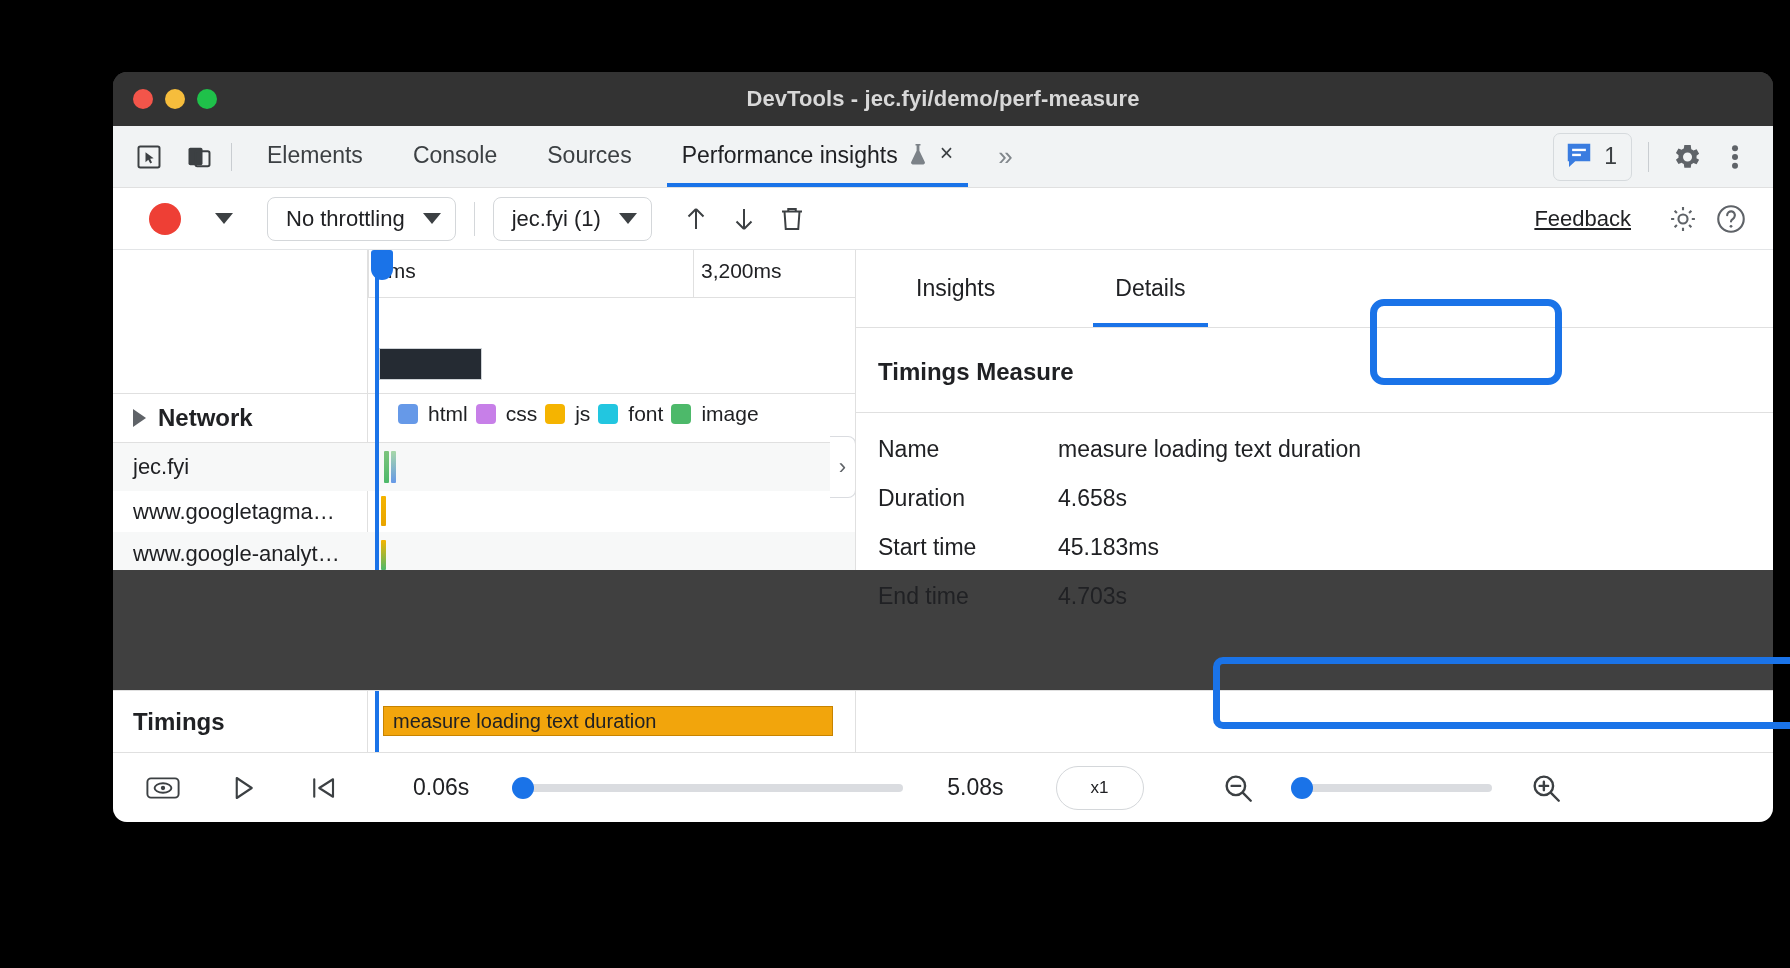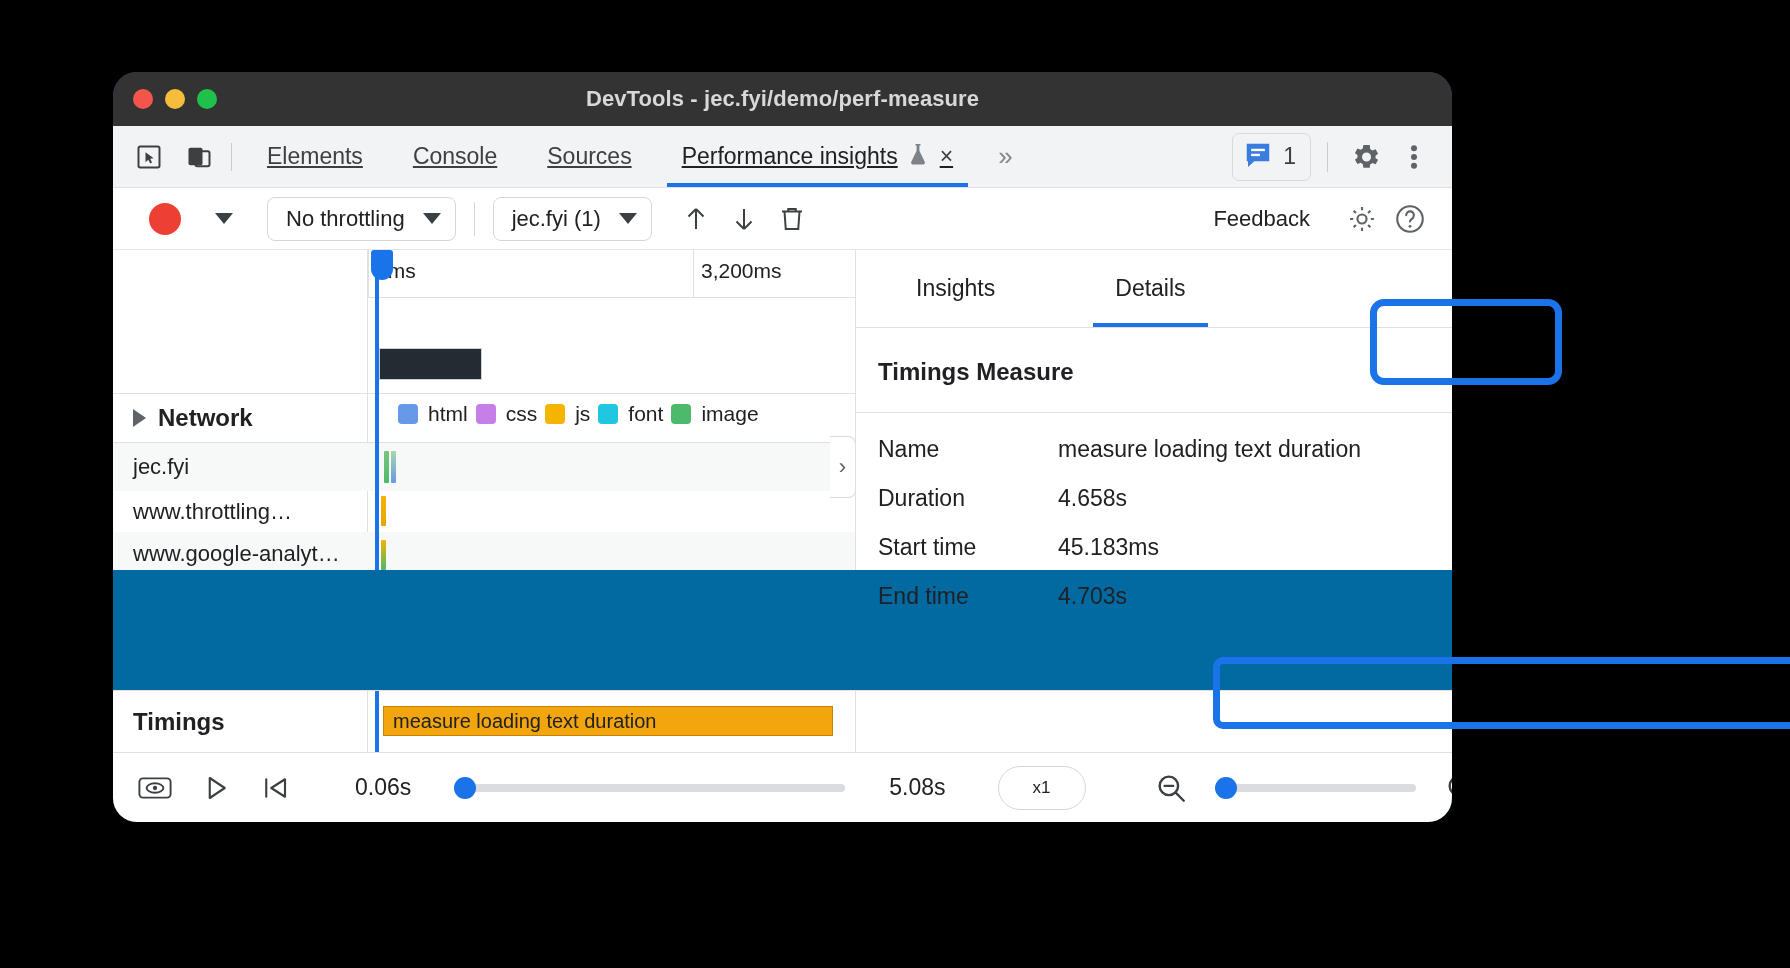--- a/index.html
+++ b/index.html
@@ -6,23 +6,23 @@
   html, body {
     width: 1790px; height: 968px;
     background: #000; overflow: hidden;
     font-family: "Liberation Sans", sans-serif;
   }
   #root { position: relative; width: 1790px; height: 968px; background: #000; }
 
   
   .window {
     position: absolute; left: 113px; top: 72px;
-    width: 1339px; height: 750px;
-    border-radius: 24px; overflow: hidden;
-    background: #0369a1;
+    width: 1660px; height: 750px;
+    border-radius: 14px; overflow: hidden;
+    background: #404040;
     box-shadow: 0 10px 46px rgba(0,0,0,.55);
   }
 
   
   .titlebar {
     height: 54px; background: #333333;
     display: flex; align-items: center; position: relative;
   }
   .lights { display: flex; gap: 12px; padding-left: 20px; }
   .light { width: 20px; height: 20px; border-radius: 50%; }
@@ -40,24 +40,23 @@
     height: 62px; background: #f1f3f4;
     display: flex; align-items: center;
     border-bottom: 1px solid #e0e0e0;
     position: relative;
   }
   .tool-icons { display: flex; align-items: center; gap: 6px; padding-left: 14px; }
   .ticon { width: 44px; height: 44px; display: flex; align-items: center; justify-content: center; cursor: pointer; }
   .vsep { width: 1px; height: 28px; background: #c9cdd1; margin: 0 10px; }
   .tabs { display: flex; align-items: center; height: 100%; }
   .tab {
-    height: 100%; display: flex; align-items: center; gap: 9px;
+    height: 100%; display: flex; gap: 9px;
     padding: 16px 25px; font-size: 23px; color: #3c4043; cursor: pointer;
     position: relative;
-    text-decoration: underline;
   }
   .tab.active { color: #202124; }
   .tab.active::after {
     content: ""; position: absolute; left: 10px; right: 10px; bottom: 0;
     height: 4px; background: #1a73e8;
   }
   .tab-close { font-size: 23px; color: #3c4043; line-height: 1; margin-left: 2px; }
   .chev-more { font-size: 26px; color: #80868b; padding: 0 20px; cursor: pointer; }
   .right-tools { margin-left: auto; display: flex; align-items: center; padding-right: 16px; gap: 4px; }
   .msg-pill {
@@ -80,21 +79,21 @@
     display: flex; align-items: center; gap: 18px;
     border: 1px solid #d4d7da; border-radius: 8px;
     height: 44px; padding: 0 14px 0 18px; background: #fff; cursor: pointer;
     font-size: 22px; color: #202124;
   }
   .gap { width: 20px; }
   .pb-sep { width: 1px; height: 34px; background: #d4d7da; margin: 0 18px; }
   .pbicon { width: 48px; height: 48px; display: flex; align-items: center; justify-content: center; cursor: pointer; }
   .feedback {
     margin-left: auto; font-size: 22px; color: #202124;
-    cursor: pointer; padding-right: 6px;
+    text-decoration: underline; cursor: pointer; padding-right: 6px;
   }
 
   
   .split { display: flex; height: 320px; }
   .left-pane { width: 743px; position: relative; border-right: 1px solid #e0e0e0; overflow: hidden; background:#fff; }
   .right-pane { flex: 1; position: relative; background: #fff; }
 
   
   .namecol { position: absolute; left: 0; top: 0; width: 255px; height: 100%; border-right: 1px solid #e0e0e0; }
   .ruler { position: absolute; left: 255px; right: 0; top: 0; height: 48px; border-bottom: 1px solid #e0e0e0; }
@@ -367,21 +366,21 @@
           <span class="tri"></span>
           <span>Network</span>
         </div>
         <div class="sec-divider" style="top:192px"></div>
 
         <div class="rowstripe" style="top:193px"></div>
         <div class="rowlabel" style="top:193px">
           <span>jec.fyi</span>
         </div>
         <div class="rowlabel" style="top:238px">
-          <span>www.throttling…</span>
+          <span>www.googletagma…</span>
         </div>
         <div class="rowstripe" style="top:282px;height:38px"></div>
         <div class="rowlabel" style="top:280px">
           <span>www.google-analyt…</span>
         </div>
 
         <div class="netbar" style="left:271px;top:201px;height:32px;background:linear-gradient(#7dc47d,#4db96a)"></div>
         <div class="netbar" style="left:278px;top:201px;height:32px;background:linear-gradient(#a7d8a7,#6699e8)"></div>
         <div class="netbar" style="left:268px;top:246px;height:30px;background:linear-gradient(#f5b400,#e8a400)"></div>
         <div class="netbar" style="left:268px;top:290px;height:30px;background:linear-gradient(#f5b400,#4db96a)"></div>

